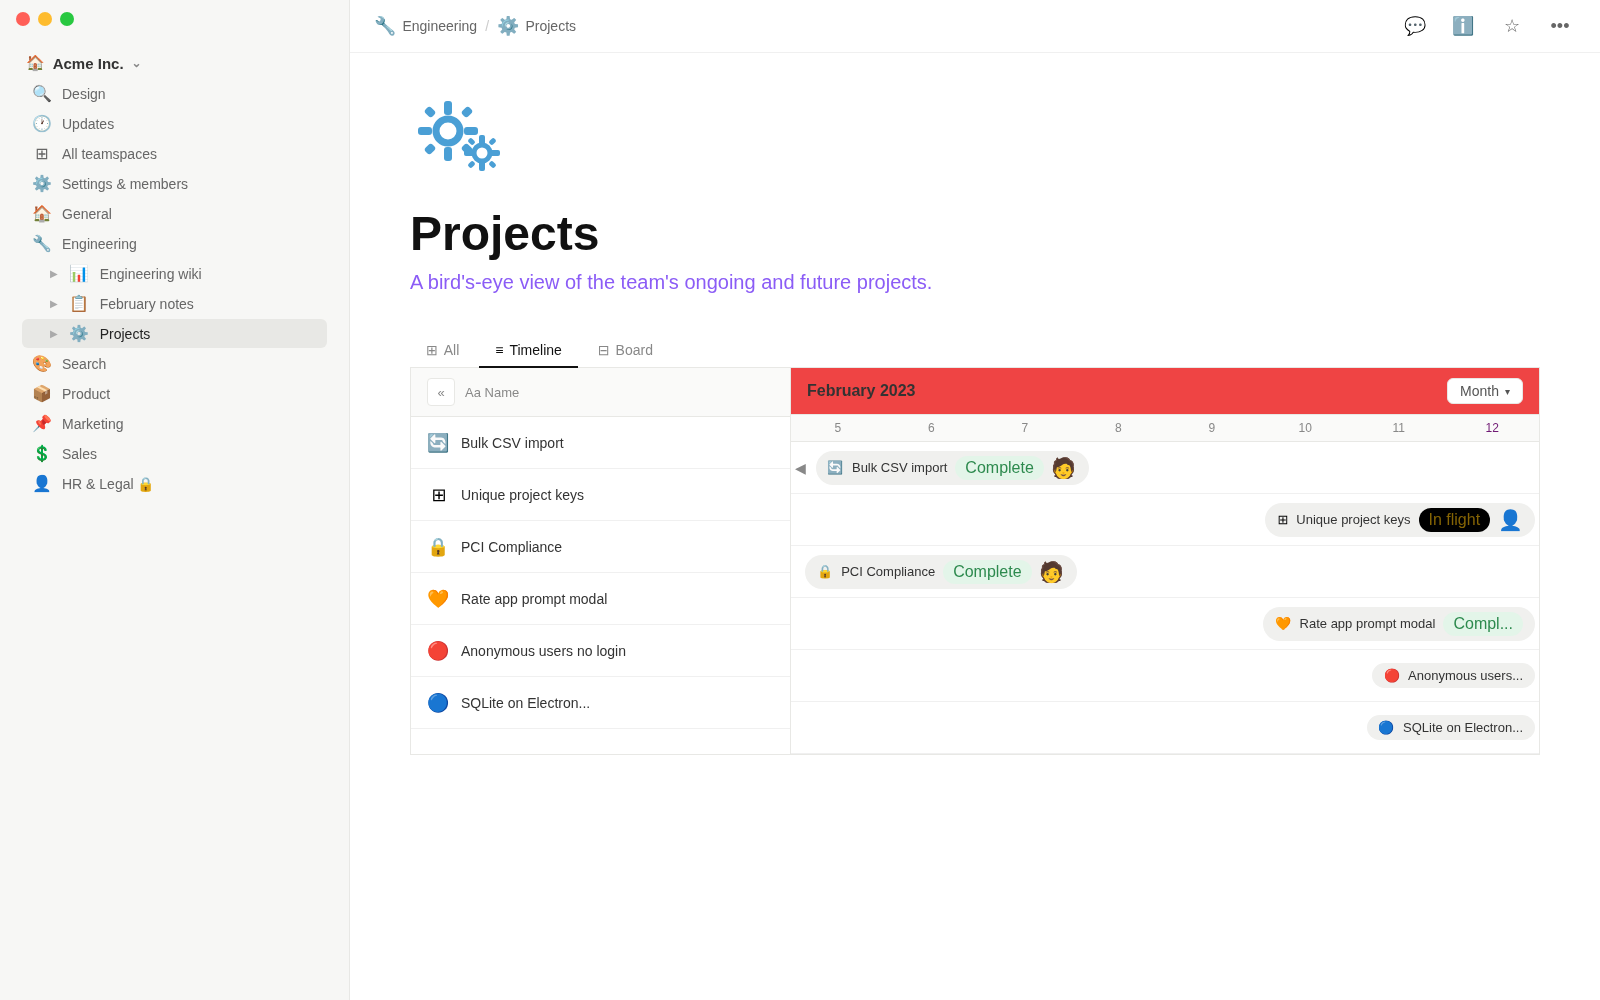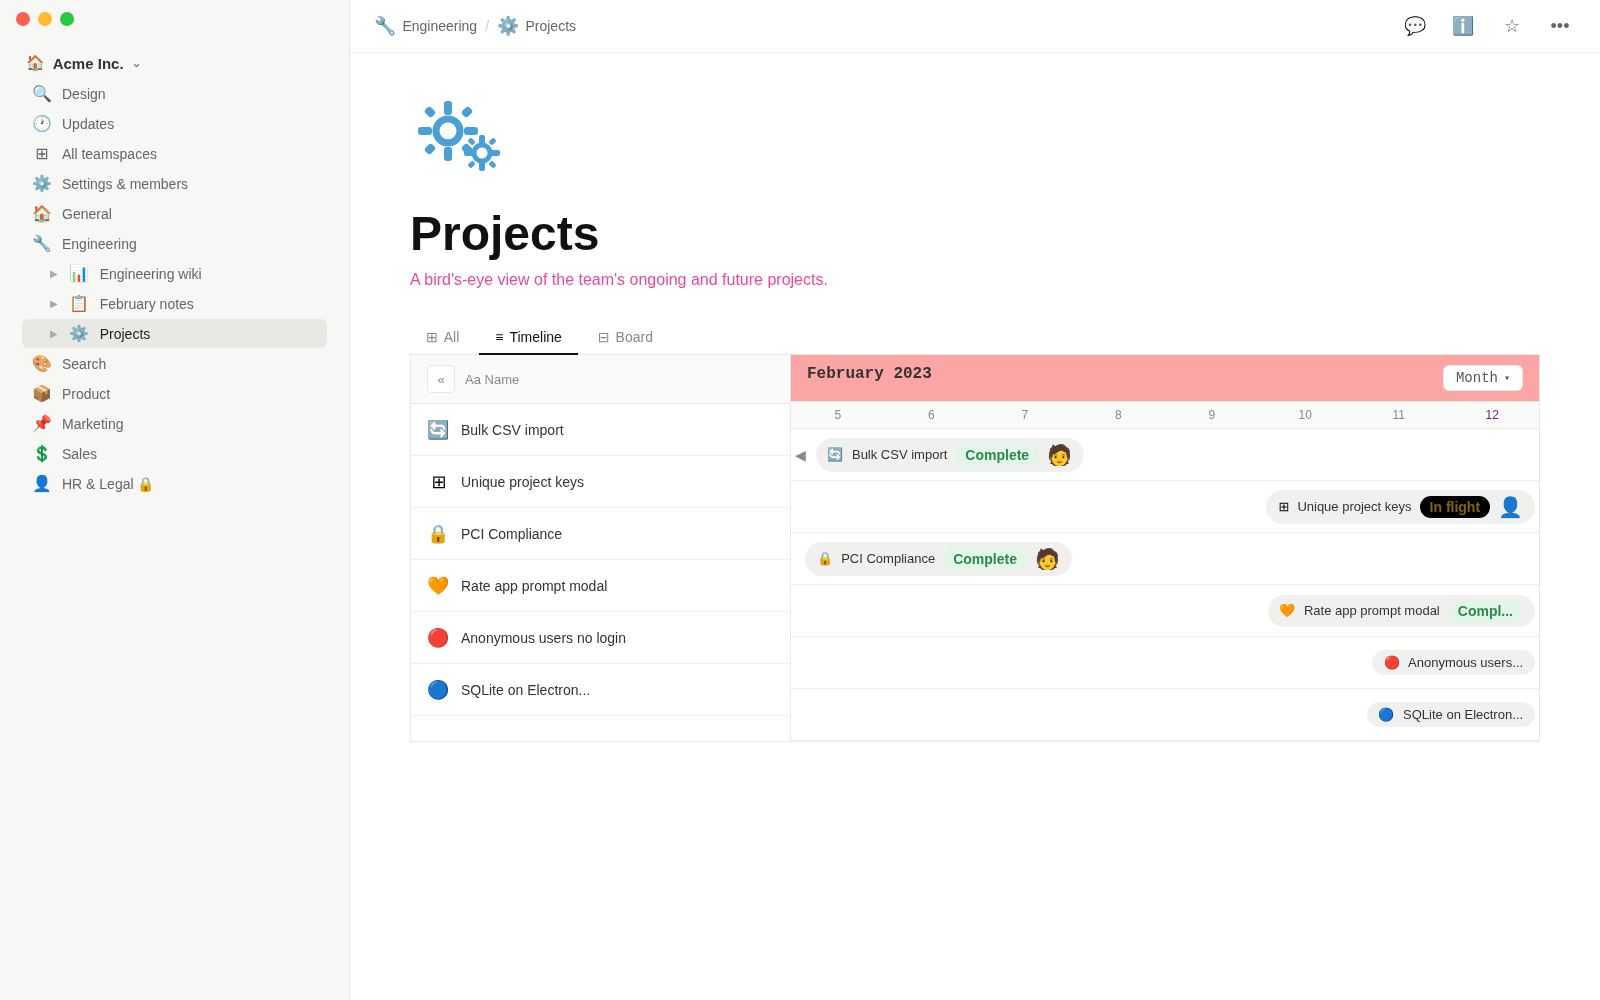--- a/index.html
+++ b/index.html
@@ -32,32 +32,32 @@
     .breadcrumb { display: flex; align-items: center; gap: 8px; font-size: 14px; color: #666; }
     .breadcrumb-item { display: flex; align-items: center; gap: 6px; }
     .breadcrumb-icon { font-size: 18px; }
     .breadcrumb-sep { color: #ccc; }
     .header-actions { display: flex; align-items: center; gap: 16px; }
     .header-icon { font-size: 18px; color: #666; cursor: pointer; width: 32px; height: 32px; display: flex; align-items: center; justify-content: center; border-radius: 6px; }
 
     
     .page-content { flex: 1; overflow-y: auto; padding: 40px 60px; }
     .page-title { font-size: 48px; font-weight: 700; color: #111; margin-bottom: 10px; }
-    .page-desc { font-size: 16px; color: #ec4899; margin-bottom: 32px; }
+    .page-desc { font-size: 20px; color: #8b5cf6; margin-bottom: 40px; }
 
     
     .tabs { display: flex; gap: 4px; border-bottom: 1px solid #e8e8e5; margin-bottom: 0; }
     .tab { display: flex; align-items: center; gap: 6px; padding: 8px 16px; cursor: pointer; font-size: 14px; color: #888; border-bottom: 2px solid transparent; margin-bottom: -1px; }
     .tab.active { color: #111; border-bottom: 2px solid #111; font-weight: 500; }
 
     
     .project-row { display: flex; align-items: center; padding: 12px 16px; border-bottom: 1px solid #f0f0f0; gap: 10px; min-height: 52px; }
     .project-icon { font-size: 18px; width: 24px; text-align: center; }
     .project-name { font-size: 14px; color: #333; }
-    .badge { padding: 3px 10px; border-radius: 12px; font-size: 14px; font-weight: 700; text-align: center; }
+    .badge { padding: 3px 10px; border-radius: 12px; font-size: 16px; font-weight: 400; text-align: center; }
     .badge-complete { background: #e3f5e9; color: #2d8a4e; }
     .badge-inflight { background: #000000; color: #856404; }
   </style>
 </head>
 <body>
 
 <div class="window-controls">
   <div class="window-btn btn-close"></div>
   <div class="window-btn btn-min"></div>
   <div class="window-btn btn-max"></div>
@@ -236,21 +236,21 @@
           </div>
           <div class="project-row">
             <span class="project-icon">🔵</span>
             <span class="project-name">SQLite on Electron...</span>
           </div>
         </div>
       </div>
 
       <div style="flex: 1; overflow-x: auto;">
 
-        <div style="display: flex; justify-content: space-between; padding: 10px 16px; border-bottom: 1px solid #e8e8e5; background: #fca5a5; font-family: Liberation Mono, monospace;">
+        <div style="display: flex; align-items: center; justify-content: space-between; padding: 10px 16px; border-bottom: 1px solid #e8e8e5; background: #ef4444;">
           <span style="font-size: 16px; font-weight: 600; color: #333;">February 2023</span>
           <div style="display: flex; align-items: center; gap: 6px; font-size: 14px; color: #555; padding: 4px 12px; border-radius: 6px; cursor: pointer; border: 1px solid #e8e8e5; background: white;">
             <span>Month</span>
             <span style="font-size: 10px;">▾</span>
           </div>
         </div>
 
         <div style="display: flex; border-bottom: 1px solid #e8e8e5; background: #fafaf9;">
           <div style="flex:1; text-align:center; padding: 6px 4px; font-size:12px; color:#888; min-width:80px;">5</div>
           <div style="flex:1; text-align:center; padding: 6px 4px; font-size:12px; color:#888; min-width:80px;">6</div>

